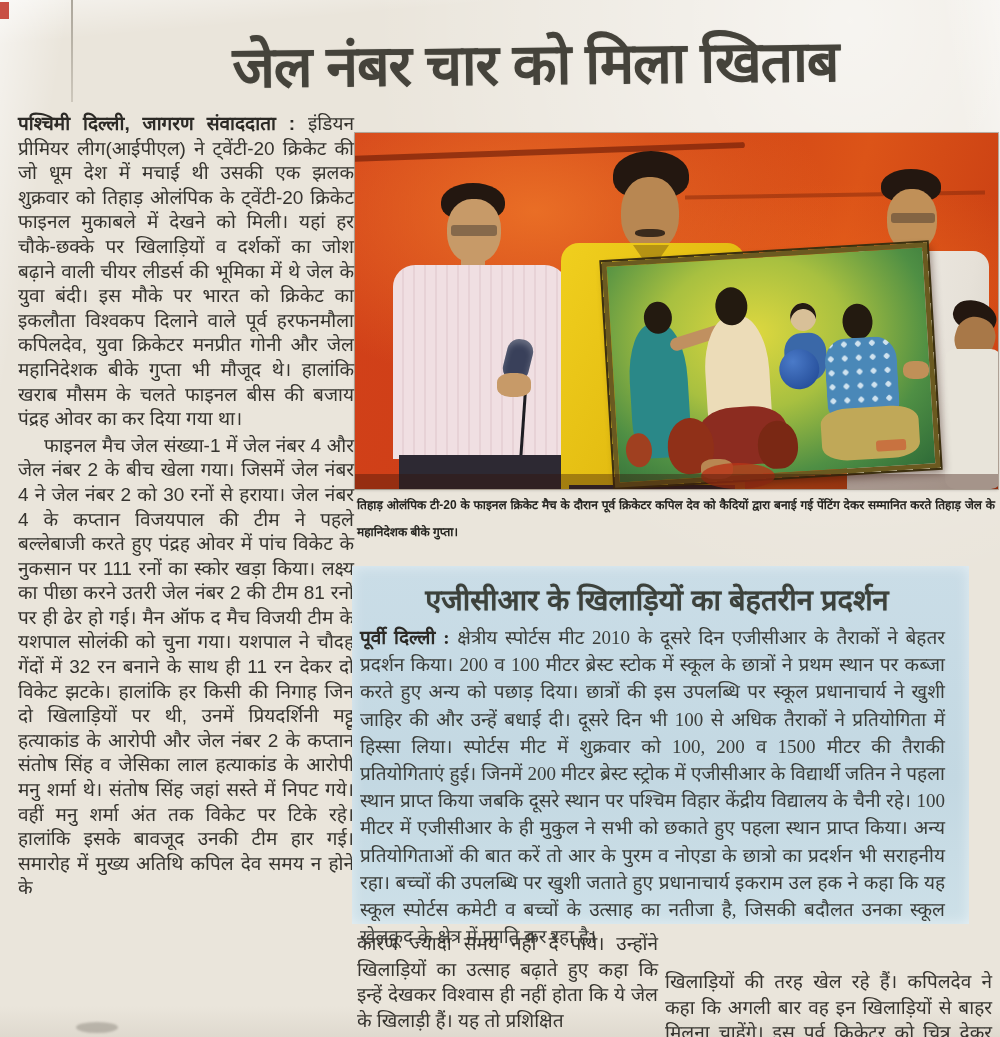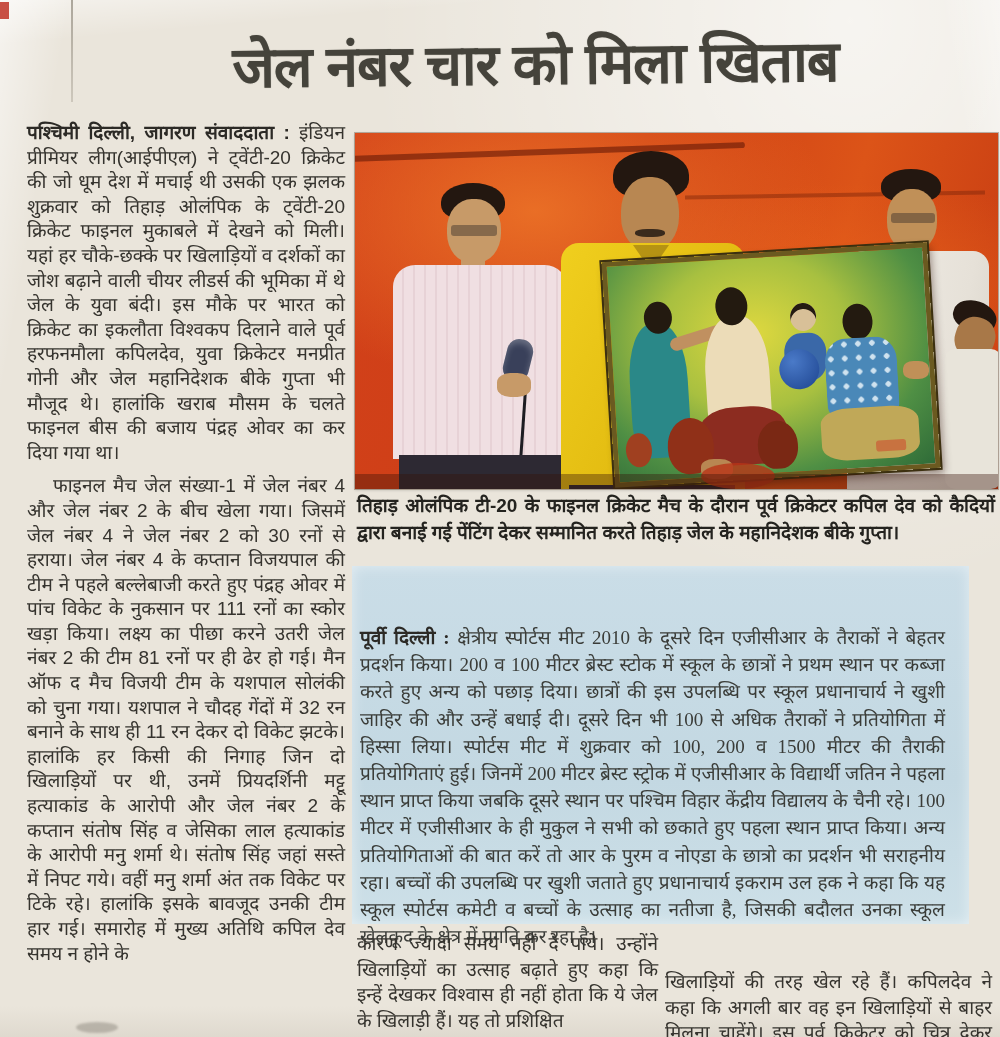--- a/index.html
+++ b/index.html
@@ -34,21 +34,21 @@
     position:absolute;left:78px;top:16px;width:915px;height:92px;
     display:flex;align-items:center;justify-content:center;
     font-size:57px;font-weight:700;color:#45433b;letter-spacing:-1px;
     transform:rotate(-0.6deg);white-space:nowrap;
     text-shadow:0 0 1px rgba(69,67,59,.4);
   }
   .col-left{
     position:absolute;left:18px;top:112px;width:336px;height:900px;
     font-size:19px;line-height:24.6px;color:#35332e;text-align:justify;
   }
-  .col-left p{margin:9px;}
+  .col-left p{margin:0;}
   .col-left p+p{text-indent:26px;margin-top:2px;}
   .lead{font-weight:700;color:#2c2a26;}
   .photo{
     position:absolute;left:355px;top:133px;width:643px;height:356px;
     overflow:hidden;
     background:
       radial-gradient(ellipse at 28% 22%, rgba(238,118,40,.85), rgba(238,118,40,0) 45%),
       radial-gradient(ellipse at 78% 45%, rgba(232,98,28,.7), rgba(232,98,28,0) 40%),
       linear-gradient(105deg,#d2411a 0%,#cd3e15 40%,#dc5418 70%,#c53a12 100%);
     box-shadow:0 0 0 1px rgba(90,60,40,.35), 0 1px 3px rgba(0,0,0,.2);
@@ -97,21 +97,21 @@
   }
   .p-skirt-khaki{left:204px;top:156px;width:98px;height:52px;background:#c0a858;border-radius:28%;}
   .p-pot1{left:50px;top:156px;width:46px;height:56px;background:#903018;border-radius:50% 50% 44% 44%;}
   .p-pot2{left:140px;top:164px;width:40px;height:48px;background:#7a2814;border-radius:50% 50% 44% 44%;}
   .p-pot3{left:8px;top:168px;width:26px;height:34px;background:#a04020;border-radius:50%;}
   .p-sign{left:258px;top:190px;width:30px;height:11px;background:rgba(205,70,45,.55);border-radius:3px;}
   .photo-floor{left:0;bottom:0;width:100%;height:15px;background:rgba(55,18,8,.38);}
   .red-blob{left:346px;top:330px;width:74px;height:26px;background:#b83418;border-radius:50%;opacity:.8;}
   .caption{
     position:absolute;left:357px;top:492px;width:638px;height:64px;
-    font-size:19px;font-weight:700;line-height:27px;color:#24231f;text-align:justify;
+    font-size:12px;font-weight:700;line-height:27px;color:#24231f;text-align:justify;
   }
   .band{
     position:absolute;left:352px;top:566px;width:617px;height:358px;
     background:linear-gradient(180deg,#cadde7 0%,#c3d8e2 60%,#cde0e8 100%);
     box-shadow:inset 0 0 14px rgba(255,255,255,.5);
   }
   .band-headline{
     position:absolute;left:10px;top:10px;width:590px;height:44px;
     display:flex;align-items:center;justify-content:center;
     font-size:29px;font-weight:700;color:#3c413b;letter-spacing:0;
@@ -204,20 +204,21 @@
   <div class="skin" style="left:346px;top:326px;width:32px;height:20px;border-radius:40%;background:#b88752;"></div>
   <div class="skin" style="left:548px;top:228px;width:26px;height:18px;border-radius:40%;background:#c09058;"></div>
 
   <div class="red-blob"></div>
   <div class="photo-floor"></div>
 </div>
 
 <div class="caption">तिहाड़ ओलंपिक टी-20 के फाइनल क्रिकेट मैच के दौरान पूर्व क्रिकेटर कपिल देव को कैदियों द्वारा बनाई गई पेंटिंग देकर सम्मानित करते तिहाड़ जेल के महानिदेशक बीके गुप्ता।</div>
 
 <div class="band">
+  <div class="band-headline">एजीसीआर के खिलाड़ियों का बेहतरीन प्रदर्शन</div>
   <div class="band-body">
     <span class="lead">पूर्वी दिल्ली :</span>
     <span>क्षेत्रीय स्पोर्टस मीट 2010 के दूसरे दिन एजीसीआर के तैराकों ने बेहतर प्रदर्शन किया। 200 व 100 मीटर ब्रेस्ट स्टोक में स्कूल के छात्रों ने प्रथम स्थान पर कब्जा करते हुए अन्य को पछाड़ दिया। छात्रों की इस उपलब्धि पर स्कूल प्रधानाचार्य ने खुशी जाहिर की और उन्हें बधाई दी। दूसरे दिन भी 100 से अधिक तैराकों ने प्रतियोगिता में हिस्सा लिया। स्पोर्टस मीट में शुक्रवार को 100, 200 व 1500 मीटर की तैराकी प्रतियोगिताएं हुई। जिनमें 200 मीटर ब्रेस्ट स्ट्रोक में एजीसीआर के विद्यार्थी जतिन ने पहला स्थान प्राप्त किया जबकि दूसरे स्थान पर पश्चिम विहार केंद्रीय विद्यालय के चैनी रहे। 100 मीटर में एजीसीआर के ही मुकुल ने सभी को छकाते हुए पहला स्थान प्राप्त किया। अन्य प्रतियोगिताओं की बात करें तो आर के पुरम व नोएडा के छात्रो का प्रदर्शन भी सराहनीय रहा। बच्चों की उपलब्धि पर खुशी जताते हुए प्रधानाचार्य इकराम उल हक ने कहा कि यह स्कूल स्पोर्टस कमेटी व बच्चों के उत्साह का नतीजा है, जिसकी बदौलत उनका स्कूल खेलकूद के क्षेत्र में प्रगति कर रहा है।</span>
   </div>
 </div>
 
 <div class="col-mid">कारण ज्यादा समय नहीं दे पाये। उन्होंने खिलाड़ियों का उत्साह बढ़ाते हुए कहा कि इन्हें देखकर विश्वास ही नहीं होता कि ये जेल के खिलाड़ी हैं। यह तो प्रशिक्षित</div>
 <div class="col-right">खिलाड़ियों की तरह खेल रहे हैं। कपिलदेव ने कहा कि अगली बार वह इन खिलाड़ियों से बाहर मिलना चाहेंगे। इस पूर्व क्रिकेटर को चित्र देकर सम्मानित किया गया।</div>
 
 <div class="smudge"></div>

